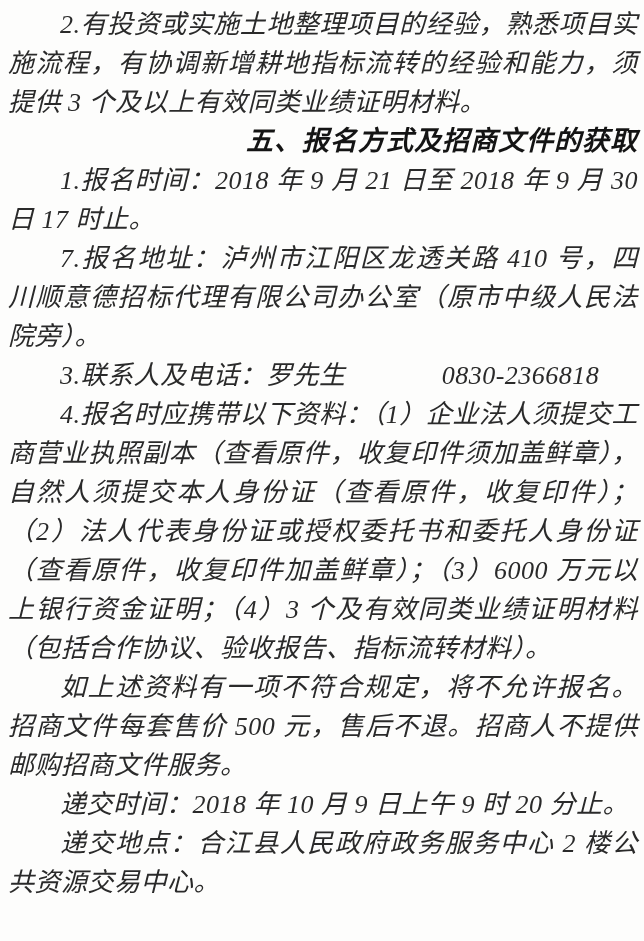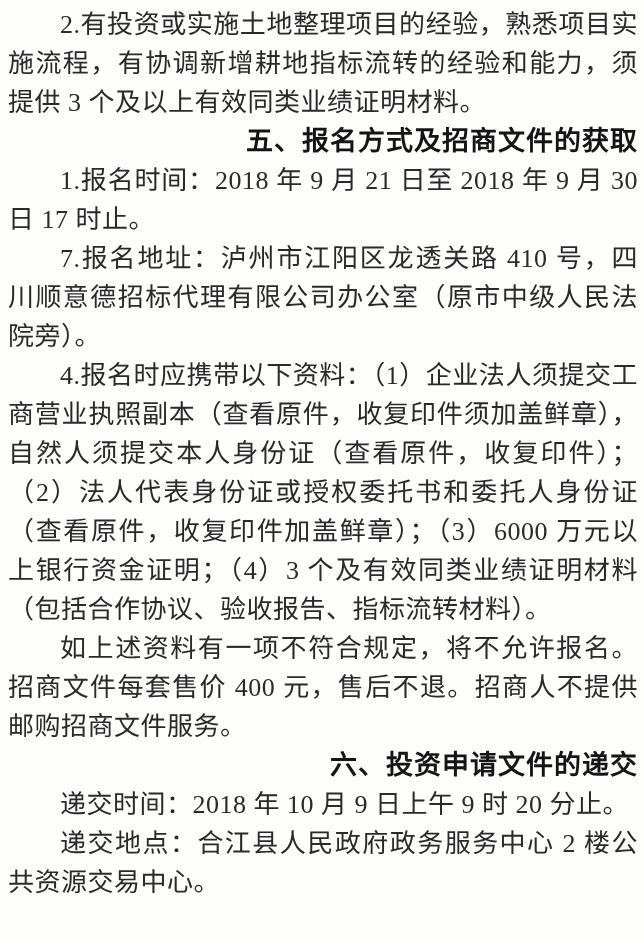--- a/index.html
+++ b/index.html
@@ -20,20 +20,21 @@
   .page {
     box-sizing: border-box;
     width: 644px;
     height: 941px;
     padding: 5px 6px 0 8px;
     color: var(--fg);
     font-family: "Liberation Serif", "DejaVu Serif", serif;
     font-size: 26px;
     line-height: 39px;
     letter-spacing: 0.5px;
+    font-style: italic;
   }
   .para {
     margin: 0;
     text-indent: 2em;
     text-align: justify;
     text-justify: inter-character;
   }
   .heading {
     font-family: "Liberation Sans", "DejaVu Sans", sans-serif;
     font-weight: bold;
@@ -48,19 +49,19 @@
   }
 </style>
 </head>
 <body>
 
 <div class="page">
   <p class="para">2.有投资或实施土地整理项目的经验，熟悉项目实施流程，有协调新增耕地指标流转的经验和能力，须提供 3 个及以上有效同类业绩证明材料。</p>
   <p class="para heading">五、报名方式及招商文件的获取</p>
   <p class="para">1.报名时间：2018 年 9 月 21 日至 2018 年 9 月 30 日 17 时止。</p>
   <p class="para">7.报名地址：泸州市江阳区龙透关路 410 号，四川顺意德招标代理有限公司办公室（原市中级人民法院旁）。</p>
+  <p class="para"><span>3.联系人及电话：罗先生</span><span class="phone">0830-2366818</span></p>
   <p class="para">4.报名时应携带以下资料：（1）企业法人须提交工商营业执照副本（查看原件，收复印件须加盖鲜章），自然人须提交本人身份证（查看原件，收复印件）；（2）法人代表身份证或授权委托书和委托人身份证（查看原件，收复印件加盖鲜章）；（3）6000 万元以上银行资金证明；（4）3 个及有效同类业绩证明材料（包括合作协议、验收报告、指标流转材料）。</p>
-  <p class="para">如上述资料有一项不符合规定，将不允许报名。招商文件每套售价 400 元，售后不退。招商人不提供邮购招商文件服务。</p>
-  <p class="para heading">六、投资申请文件的递交</p>
+  <p class="para">如上述资料有一项不符合规定，将不允许报名。招商文件每套售价 500 元，售后不退。招商人不提供邮购招商文件服务。</p>
   <p class="para">递交时间：2018 年 10 月 9 日上午 9 时 20 分止。</p>
   <p class="para">递交地点：合江县人民政府政务服务中心 2 楼公共资源交易中心。</p>
 
 </div>
 
 </body></html>

